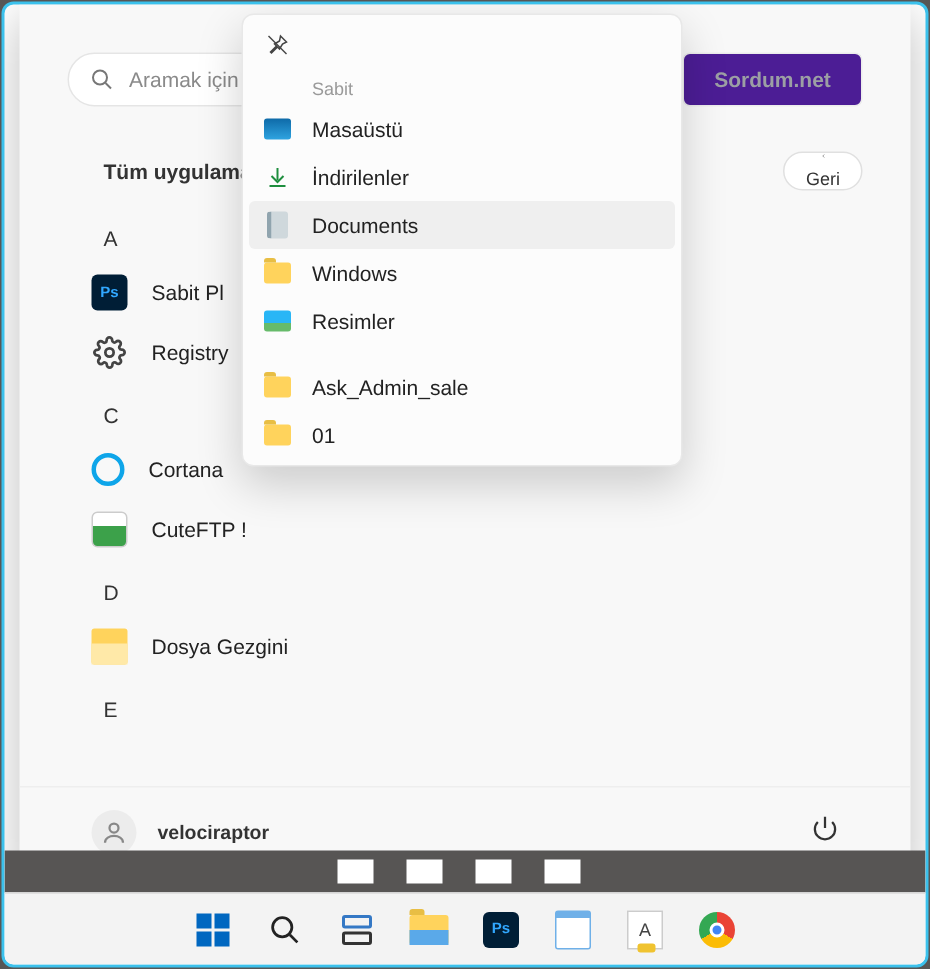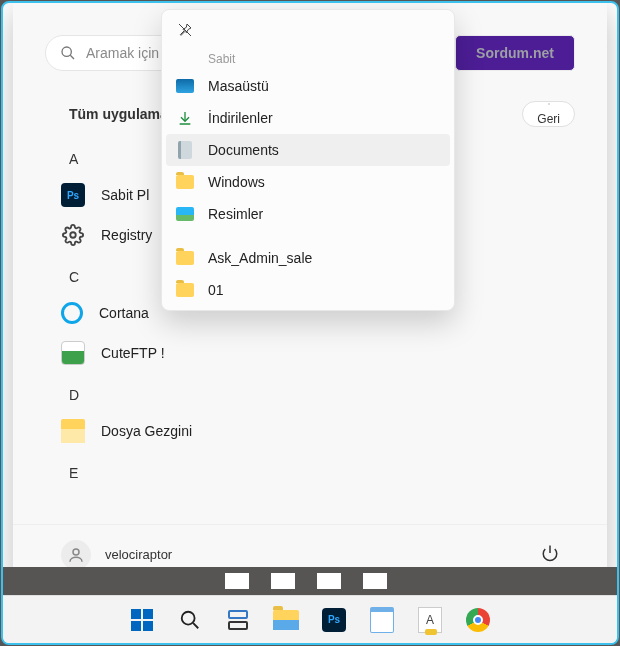--- a/index.html
+++ b/index.html
@@ -61,21 +61,21 @@
 .ic-explorer::after { content:""; position:absolute; left:0; right:0; bottom:0; height:60%; background:#ffe9a8; }
 .ic-snip { border: 2px dashed #e0524e; border-radius: 4px; background: #fff; }
 
 .user-row {
   position: absolute; left: 0; right: 0; bottom: 0; height: 60px;
   display: flex; align-items: center; justify-content: space-between;
   padding: 0 48px; border-top: 1px solid #eee;
 }
 .user-row .uleft { display: flex; align-items: center; gap: 14px; }
 .avatar { width: 30px; height: 30px; border-radius: 50%; background: #ececec; display:flex; align-items:center; justify-content:center; }
-.uname { font-size: 13px; color: #333; }
+.uname { font-size: 13px; color: #333; font-weight: bold; }
 .power svg { width: 18px; height: 18px; stroke: #333; }
 
 
 .ctx {
   position: absolute; left: 158px; top: 6px; width: 294px;
   background: #fcfcfc; border: 1px solid #e8e8e8; border-radius: 8px;
   box-shadow: 0 12px 30px rgba(0,0,0,0.18); padding: 4px;
 }
 .ctx-item {
   display: flex; align-items: center; height: 32px; padding: 0 10px;

